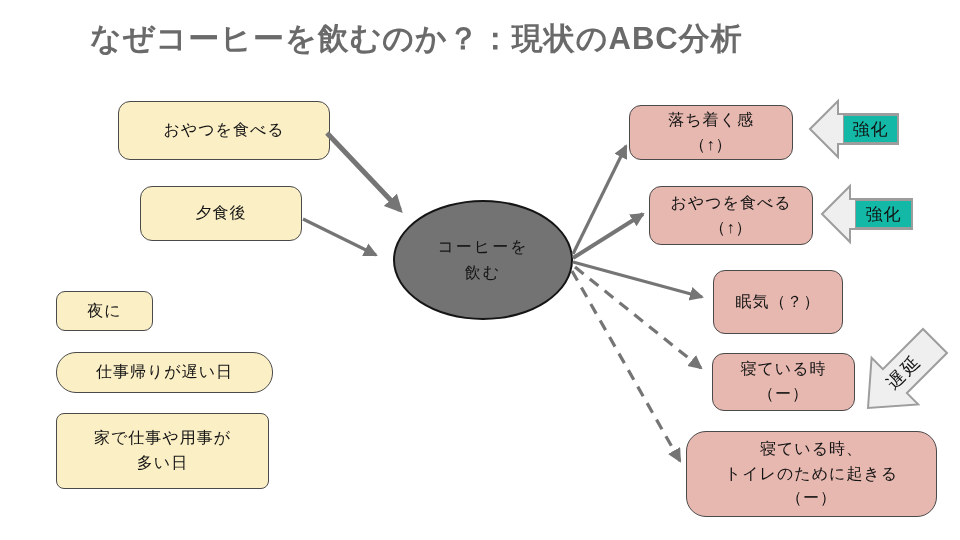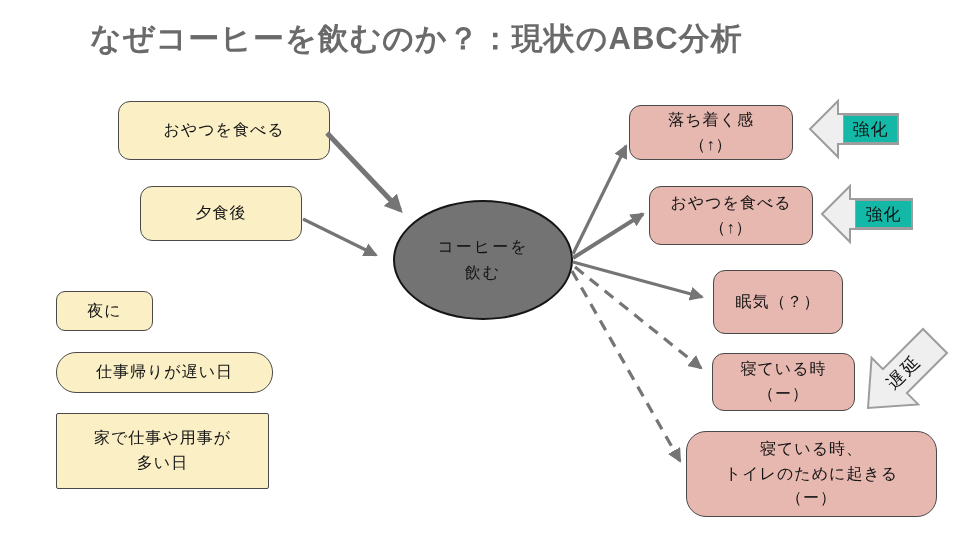--- a/index.html
+++ b/index.html
@@ -43,21 +43,21 @@
 <body>
 
 <div class="stage">
 
   <h1 class="title">なぜコーヒーを飲むのか？：現状のABC分析</h1>
 
   <div class="node ant" style="left:118px;top:101px;width:212px;height:59px">おやつを食べる</div>
   <div class="node ant" style="left:140px;top:186px;width:162px;height:55px">夕食後</div>
   <div class="node ant" style="left:56px;top:291px;width:97px;height:40px;border-radius:9px">夜に</div>
   <div class="node ant" style="left:56px;top:352px;width:217px;height:41px;border-radius:20px">仕事帰りが遅い日</div>
-  <div class="node ant" style="left:56px;top:413px;width:213px;height:76px;border-radius:2px">家で仕事や用事が
+  <div class="node ant" style="left:56px;top:413px;width:213px;height:76px;border-radius:8px">家で仕事や用事が
 多い日</div>
 
   <div class="behavior">コーヒーを
 飲む</div>
 
   <div class="node con" style="left:629px;top:105px;width:164px;height:55px">落ち着く感
 （↑）</div>
   <div class="node con" style="left:649px;top:186px;width:164px;height:59px">おやつを食べる
 （↑）</div>
   <div class="node con" style="left:713px;top:270px;width:130px;height:64px">眠気（？）</div>

